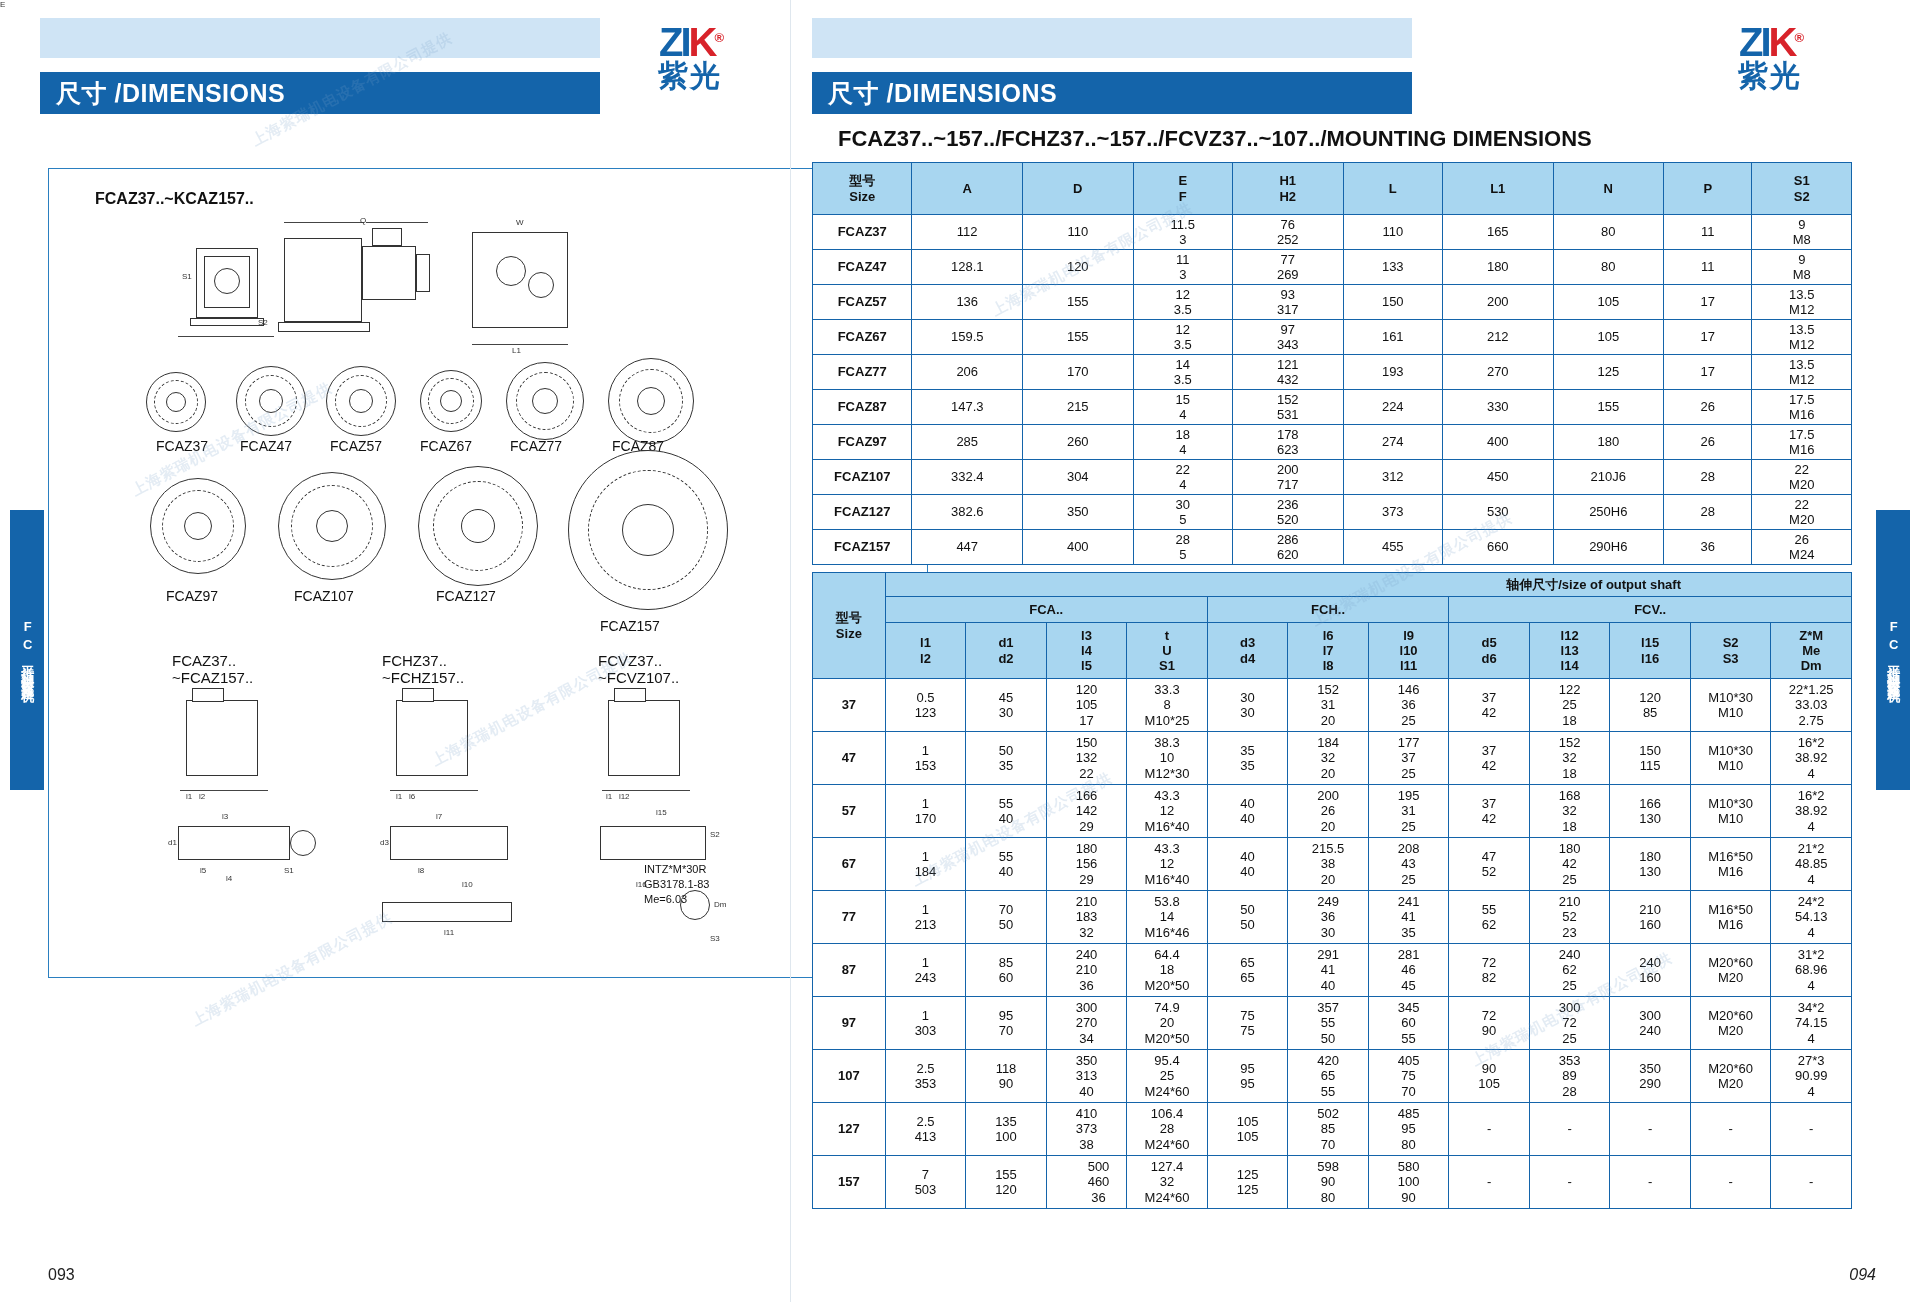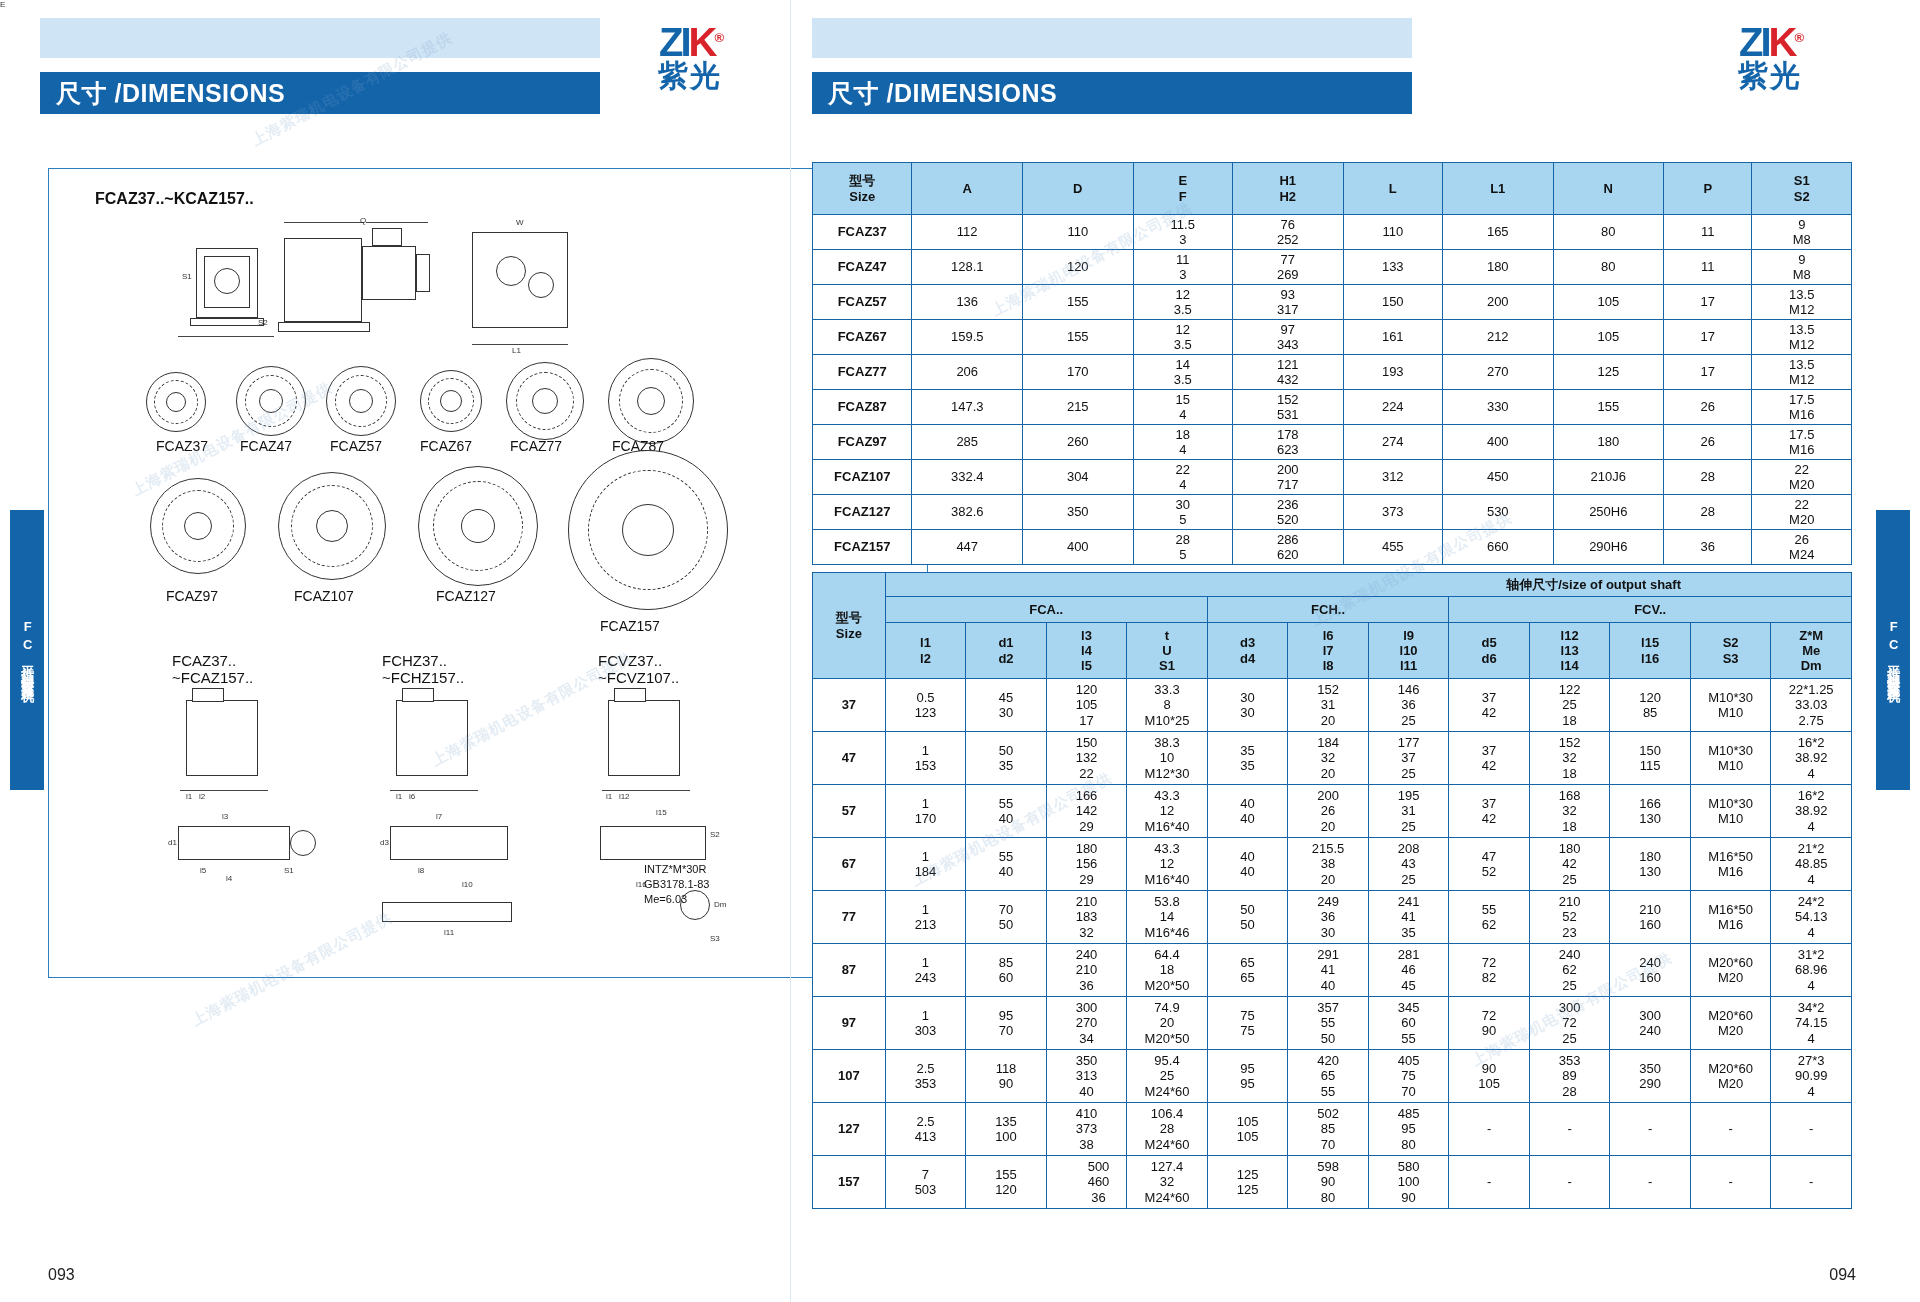--- a/index.html
+++ b/index.html
@@ -262,20 +262,21 @@
     <span>尺寸 /DIMENSIONS</span>
   </div>
 
   <div class="logo" style="left:1690px; top:22px; width:160px;">
     <div class="mark">
       <span>ZI</span><span class="red">K</span><span class="sup">®</span>
     </div>
     <div class="cn">紫光</div>
   </div>
 
+  <div class="subtitle" style="left:838px; top:126px; font-size:22px;">FCAZ37..~157../FCHZ37..~157../FCVZ37..~107../MOUNTING DIMENSIONS</div>
 
   <div class="side-tab side-tab-right">
     <span style="writing-mode:vertical-rl; text-orientation:upright; letter-spacing:3px;">FC平行轴斜齿轮减速机</span>
   </div>
 
   <table class="dim" id="mount-table" style="left:812px; top:162px; width:1040px;">
     <thead>
         <tr>
           <th class="multi" style="width: 9%; height: 52px;">型号
 Size</th>
@@ -805,21 +806,21 @@
 90</td>
           <td class="multi" style="height: 53px;">-</td>
           <td class="multi" style="height: 53px;">-</td>
           <td class="multi" style="height: 53px;">-</td>
           <td class="multi" style="height: 53px;">-</td>
           <td class="multi" style="height: 53px;">-</td>
         </tr>
       </tbody>
   </table>
 
-  <div class="pageno" style="right:64px;">094</div>
+  <div class="pageno" style="right:44px;font-style:italic;">094</div>
 
   <div class="wm" style="left:240px; top:80px;">上海紫瑞机电设备有限公司提供</div>
   <div class="wm" style="left:120px; top:430px;">上海紫瑞机电设备有限公司提供</div>
   <div class="wm" style="left:420px; top:700px;">上海紫瑞机电设备有限公司提供</div>
   <div class="wm" style="left:180px; top:960px;">上海紫瑞机电设备有限公司提供</div>
   <div class="wm" style="left:980px; top:250px;">上海紫瑞机电设备有限公司提供</div>
   <div class="wm" style="left:1300px; top:560px;">上海紫瑞机电设备有限公司提供</div>
   <div class="wm" style="left:900px; top:820px;">上海紫瑞机电设备有限公司提供</div>
   <div class="wm" style="left:1460px; top:1000px;">上海紫瑞机电设备有限公司提供</div>
 

